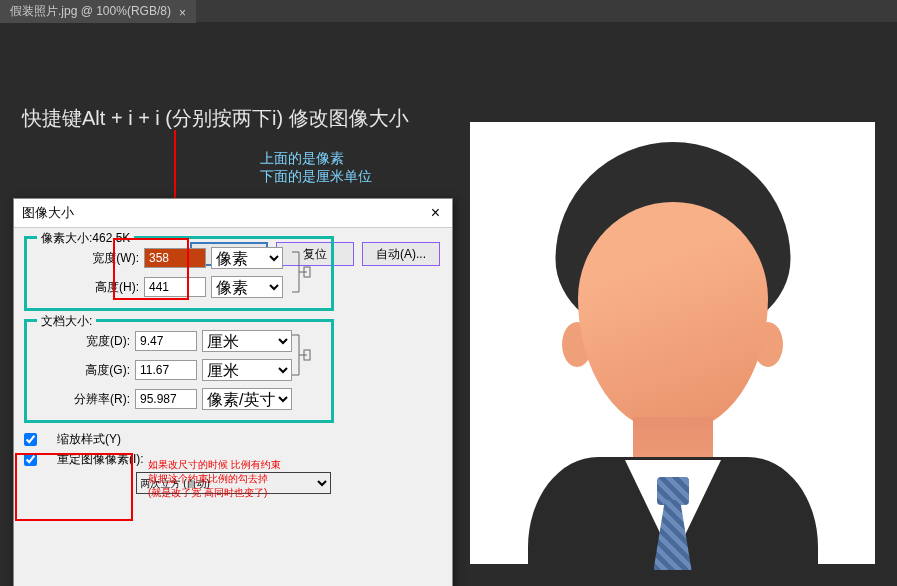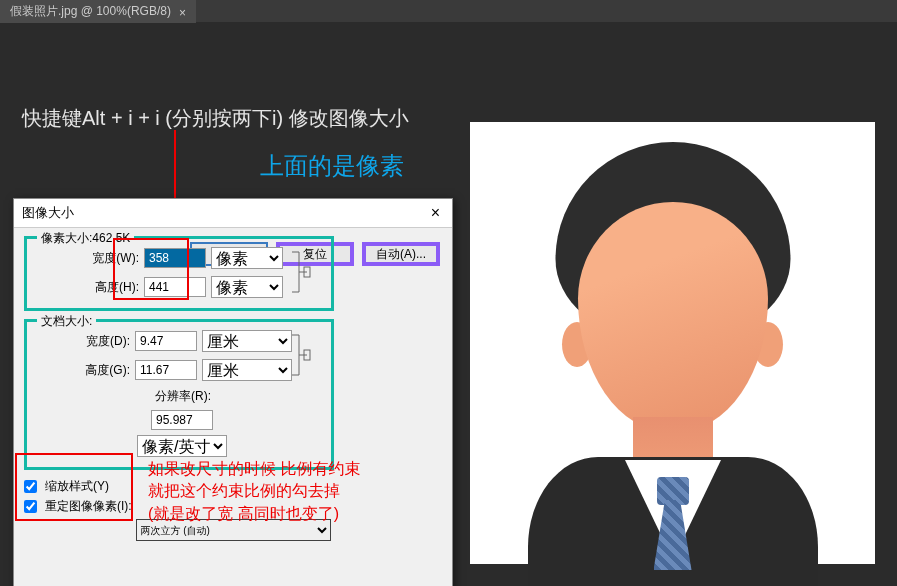--- a/index.html
+++ b/index.html
@@ -29,22 +29,22 @@
     .tab-close { cursor: pointer; }
     .anno-title {
       position: absolute;
       top: 105px; left: 22px;
       color: #e5e5e5;
       font-size: 20px;
     }
     .anno-top-lines {
       position: absolute;
       top: 150px; left: 260px;
-      color: #0ea5e9;
-      font-size: 24px;
+      color: #7dd3fc;
+      font-size: 14px;
     }
     .arrow {
       position: absolute;
       top: 130px; left: 165px;
     }
     .dialog {
       position: absolute;
       top: 198px; left: 13px;
       width: 440px; height: 442px;
       background: #f0f0f0;
@@ -104,27 +104,27 @@
     }
     .btn-col {
       position: absolute;
       top: 14px; right: 12px;
       display: flex;
       flex-direction: row;
       gap: 8px;
     }
     .btn {
       width: 78px; height: 24px;
-      border: 4px solid #8b5cf6;
+      border: 1px solid #8b5cf6;
       background: #e8e8e8;
       font-size: 12px;
       cursor: pointer;
     }
     .btn-primary { border: 2px solid #3a7ac0; }
-    .cb-row { display: flex; align-items: center; gap: 8px; margin-bottom: 3px; font-size: 12px; }
+    .cb-row { display: flex; align-items: center; gap: 20px; margin-bottom: 3px; font-size: 12px; }
     .cb-area { margin-top: 2px; }
     .resample-row { margin-top: 4px; display: flex; justify-content: center; }
     .resample-row select { width: 195px; height: 22px; border: 1px solid #404040; font-size: 10px; }
     .red-box1 {
       position: absolute;
       border: 2px solid #e00;
       top: 238px; left: 113px;
       width: 76px; height: 62px;
       pointer-events: none;
     }
@@ -132,21 +132,21 @@
       position: absolute;
       border: 2px solid #e00;
       top: 453px; left: 15px;
       width: 118px; height: 68px;
       pointer-events: none;
     }
     .red-text {
       position: absolute;
       top: 458px; left: 148px;
       color: #e00;
-      font-size: 16px;
+      font-size: 10px;
       line-height: 1.4;
     }
     .canvas-img {
       position: absolute;
       top: 122px; left: 470px;
       width: 405px; height: 442px;
       background: #fff;
     }
     .portrait { position: absolute; left: 50%; transform: translateX(-50%); }
     .hair {
@@ -185,21 +185,21 @@
       width: 32px; height: 28px;
       background: repeating-linear-gradient(45deg, #4a6a9a 0 5px, #6a8aba 5px 10px);
       border-radius: 4px;
     }
     .tie {
       position: absolute; top: 378px; left: 50%; transform: translateX(-50%);
       width: 38px; height: 70px;
       background: repeating-linear-gradient(45deg, #4a6a9a 0 5px, #6a8aba 5px 10px);
       clip-path: polygon(30% 0, 70% 0, 100% 100%, 0 100%);
     }
-    .sel-input { background: #0369a1; color: #fff; }
+    .sel-input { background: #c2410c; color: #fff; }
     .close-x { font-size: 16px; cursor: pointer; padding: 0 4px; }
   </style>
 </head>
 <body>
 
 <div class="tab-bar">
   <div class="tab">
     <span>假装照片.jpg @ 100%(RGB/8)</span>
     <span class="tab-close">×</span>
   </div>
@@ -213,20 +213,21 @@
   <div class="portrait neck"></div>
   <div class="portrait collar"></div>
   <div class="shirt-v"></div>
   <div class="tie-knot"></div>
   <div class="tie"></div>
 </div>
 
 <div class="anno-title">快捷键Alt + i + i (分别按两下i) 修改图像大小</div>
 <div class="anno-top-lines">
   <div>上面的是像素</div>
+  <div>下面的是厘米单位</div>
 </div>
 
 <svg class="arrow" width="20" height="135">
   <line x1="10" y1="0" x2="10" y2="120" stroke="#e00" stroke-width="2"></line>
   <polygon points="10,135 3,118 17,118" fill="#e00"></polygon>
 </svg>
 
 <div class="dialog">
   <div class="dlg-title">
     <span>图像大小</span>
@@ -262,21 +263,21 @@
       <div class="row">
         <label>宽度(D):</label>
         <input type="text" value="9.47" style="">
         <select style="width:90px;"><option>厘米</option></select>
       </div>
       <div class="row">
         <label>高度(G):</label>
         <input type="text" value="11.67" style="">
         <select style="width:90px;"><option>厘米</option></select>
       </div>
-      <div class="row" style="margin-bottom:0;flex-direction:column;">
+      <div class="row" style="margin-bottom:0;">
         <label>分辨率(R):</label>
         <input type="text" value="95.987" style="">
         <select style="width:90px;"><option>像素/英寸</option></select>
       </div>
       <svg class="link-col" style="top:8px;height:50px;" width="24" height="50">
         <path d="M5 5 L12 5 L12 45 L5 45 M12 25 L20 25" stroke="#666" fill="none"></path>
         <rect x="17" y="20" width="6" height="10" stroke="#666" fill="none"></rect>
       </svg>
     </div>
 

